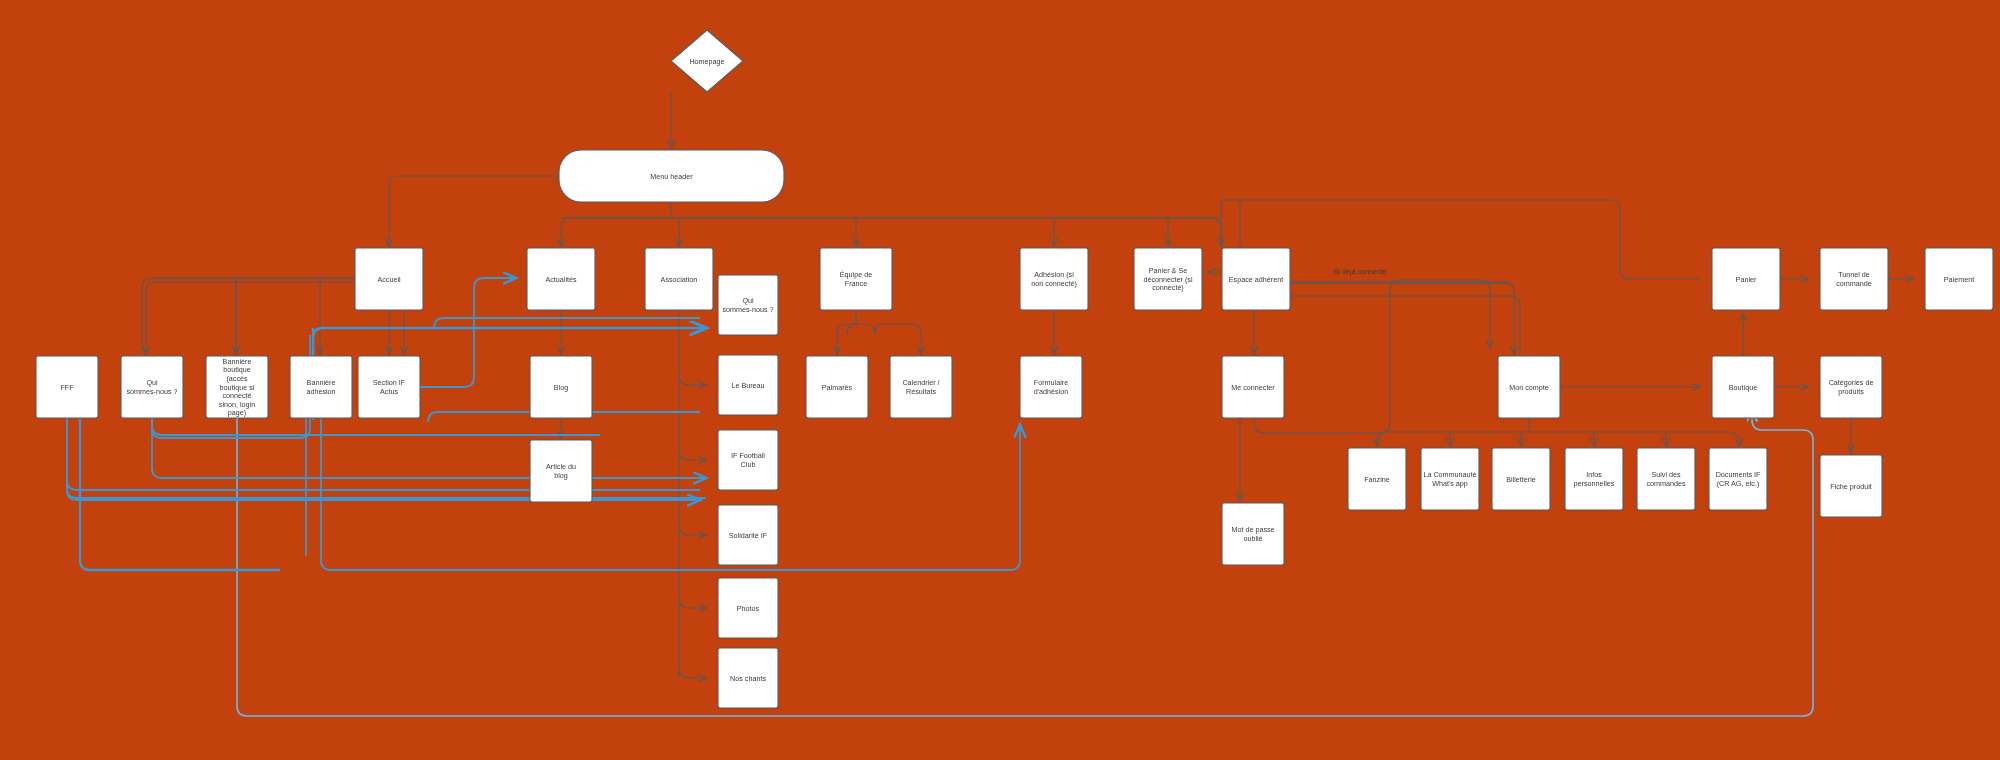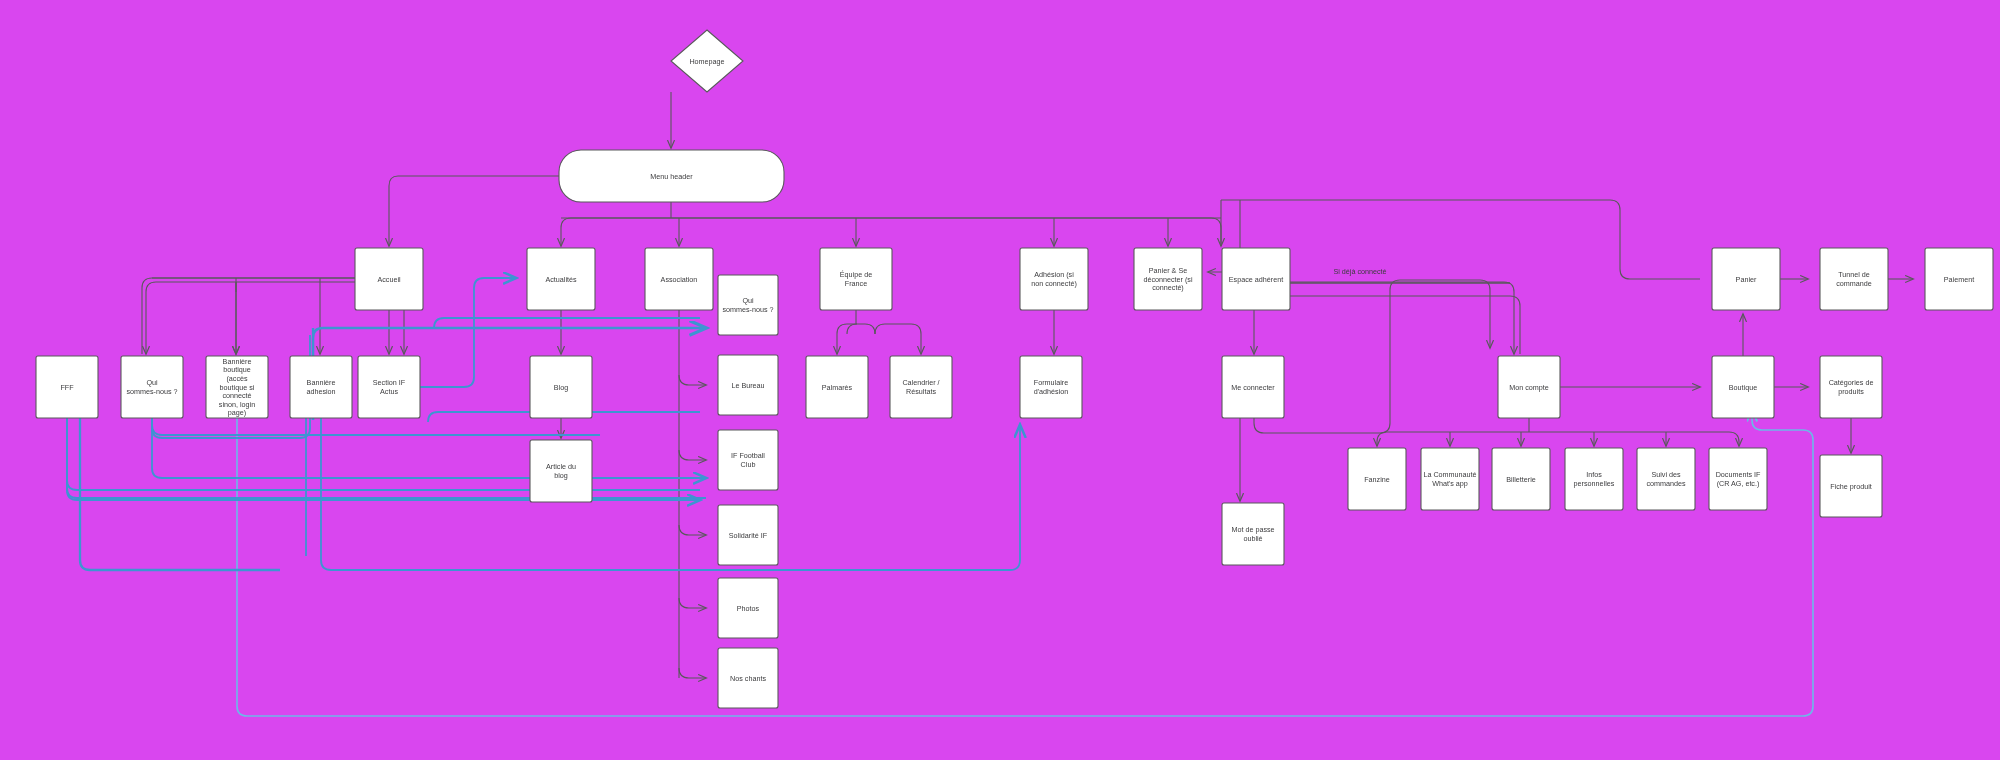--- a/index.html
+++ b/index.html
@@ -1,17 +1,17 @@
 <!DOCTYPE html>
 <html><head>
 <meta charset="utf-8">
 <style>
   html,body{margin:0;padding:0;background:#ffffff;}
   body{font-family:"Liberation Sans","DejaVu Sans",sans-serif;}
-  #canvas{position:relative;width:2000px;height:760px;background:#d946ef;overflow:hidden;}
+  #canvas{position:relative;width:2000px;height:760px;background:#c2410c;overflow:hidden;}
   svg#flow{position:absolute;left:0;top:0;width:2000px;height:760px;}
   .node-rect{fill:#ffffff;stroke:#59595b;stroke-width:1.1;}
   .node-rect.rounded{rx:22;ry:22;}
   .node-diamond{fill:#ffffff;stroke:#59595b;stroke-width:1.1;}
   .edge{fill:none;stroke:#59595b;stroke-width:1.1;}
   .edge-blue{fill:none;stroke:#3d95d1;stroke-width:1.8;}
   .edge-blue-light{fill:none;stroke:#6cb8e8;stroke-width:1.6;}
   .nlabel{font-family:"Liberation Sans","DejaVu Sans",sans-serif;font-size:7.2px;fill:#3b3b3d;text-anchor:middle;}
   .elabel{font-family:"Liberation Sans","DejaVu Sans",sans-serif;font-size:7.2px;fill:#3b3b3d;text-anchor:middle;}
 </style>

